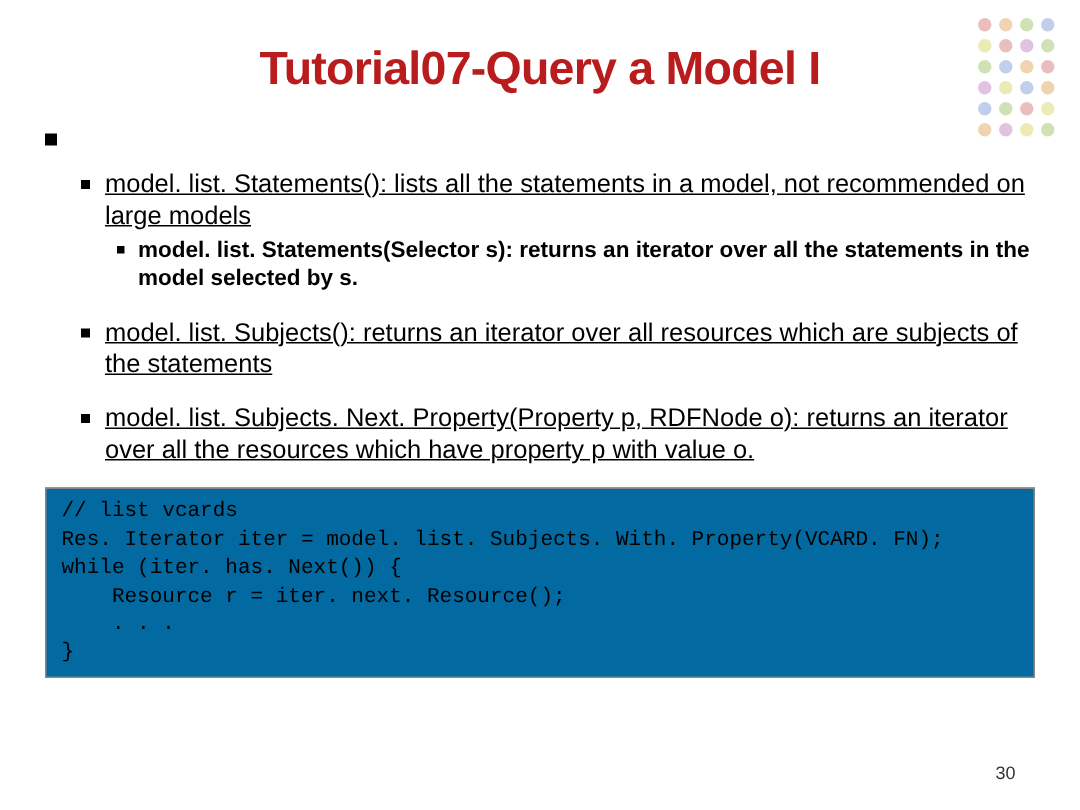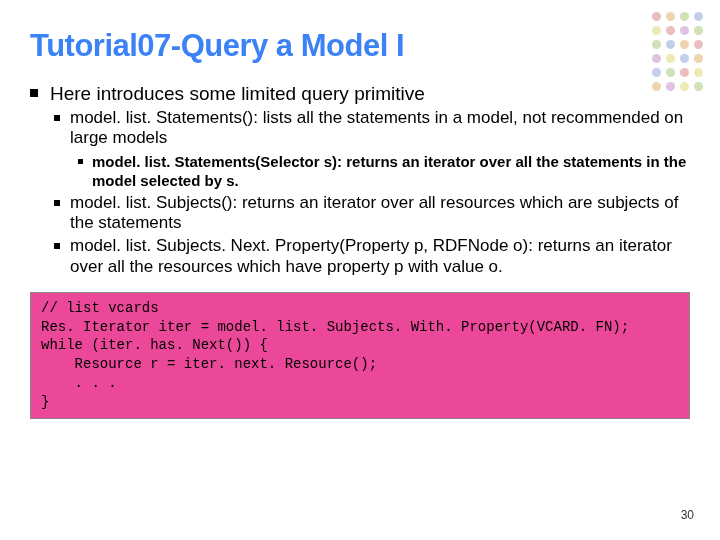--- a/index.html
+++ b/index.html
@@ -23,47 +23,48 @@
   }
   .dot { width: 9px; height: 9px; border-radius: 50%; opacity: 0.55; }
   .d-r { background: #d98888; }
   .d-o { background: #e0b070; }
   .d-g { background: #a8c878; }
   .d-b { background: #8fa8d8; }
   .d-y { background: #dcd878; }
   .d-p { background: #c890c8; }
   h1 {
     font-size: 31px;
-    color: #3b82f6;
+    color: #b91c1c;
     letter-spacing: -0.5px;
     margin-bottom: 18px;
+    text-align: center;
   }
   .row { display: flex; align-items: flex-start; }
   .sq { width: 8px; height: 8px; background: #000; flex-shrink: 0; margin-top: 7px; margin-right: 12px; }
   .sq-s { width: 6px; height: 6px; background: #000; flex-shrink: 0; margin-top: 7px; margin-right: 10px; }
   .sq-xs { width: 5px; height: 5px; background: #000; flex-shrink: 0; margin-top: 6px; margin-right: 9px; }
   .l1-text { font-size: 19px; line-height: 1.25; }
-  .l2 { margin-left: 24px; margin-top: 2px; }
+  .l2 { margin-left: 24px; margin-top: 16px; text-decoration: underline; }
   .l2-text { font-size: 17px; line-height: 1.22; }
   .l3 { margin-left: 48px; margin-top: 4px; }
   .l3-text { font-size: 15px; line-height: 1.25; font-weight: bold; }
   .codebox {
     margin-top: 14px;
-    background: #ec4899;
+    background: #0369a1;
     border: 1px solid #888;
     padding: 6px 10px 6px 10px;
     font-family: "Courier New", monospace;
     font-size: 14px;
     line-height: 1.35;
     white-space: pre;
   }
   .pagenum {
     position: absolute;
     bottom: 18px;
-    right: 26px;
+    right: 43px;
     font-size: 12px;
     color: #333;
   }
 </style>
 </head>
 <body>
 
 <div class="dots">
   <span class="dot d-r"></span>
     <span class="dot d-o"></span>
@@ -88,21 +89,20 @@
   <span class="dot d-o"></span>
     <span class="dot d-p"></span>
     <span class="dot d-y"></span>
     <span class="dot d-g"></span>
 </div>
 
 <h1>Tutorial07-Query a Model I</h1>
 
 <div class="row">
   <span class="sq"></span>
-  <span class="l1-text">Here introduces some limited query primitive</span>
 </div>
 
 <div class="row l2">
   <span class="sq-s"></span>
   <span class="l2-text">model. list. Statements(): lists all the statements in a model, not recommended on large models</span>
 </div>
 
 <div class="row l3">
   <span class="sq-xs"></span>
   <span class="l3-text">model. list. Statements(Selector s): returns an iterator over all the statements in the model selected by s.</span>

